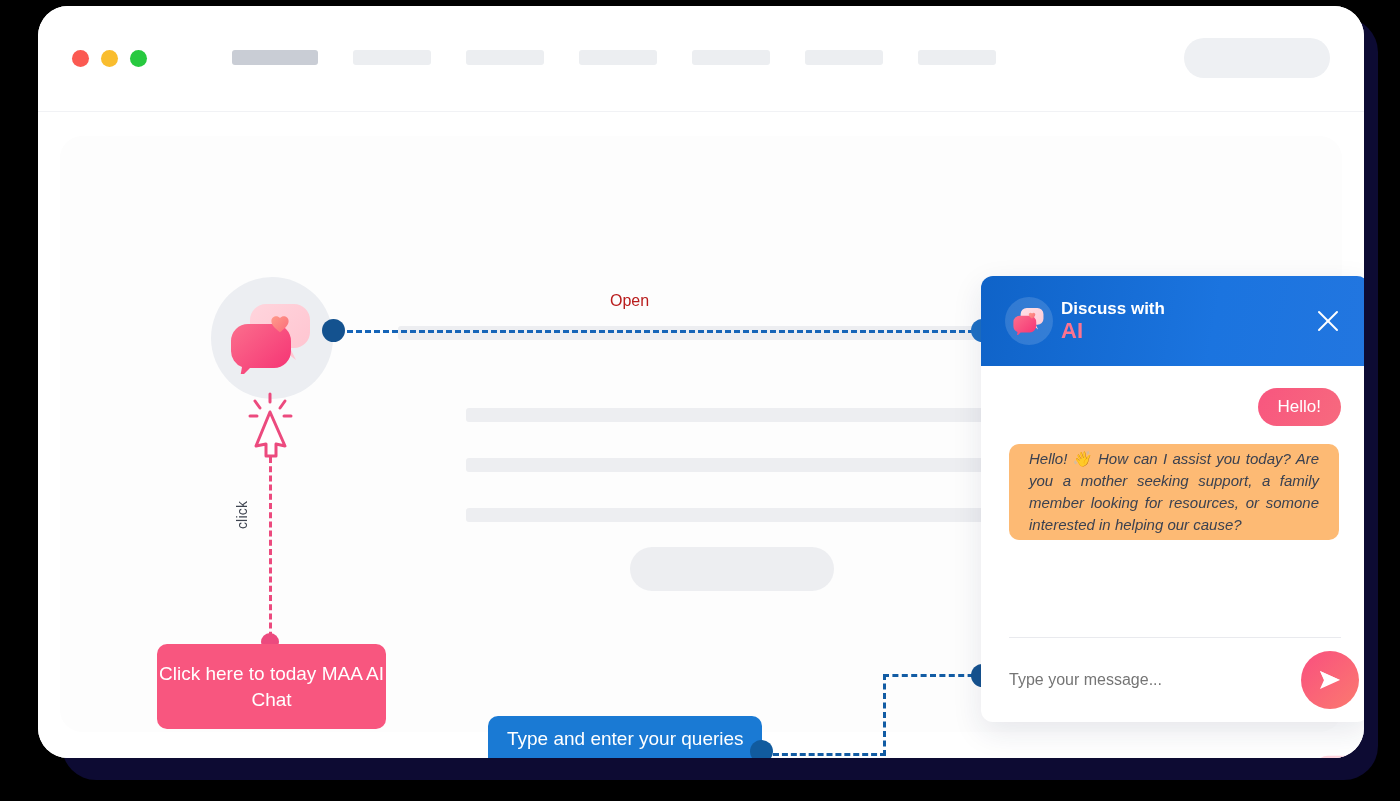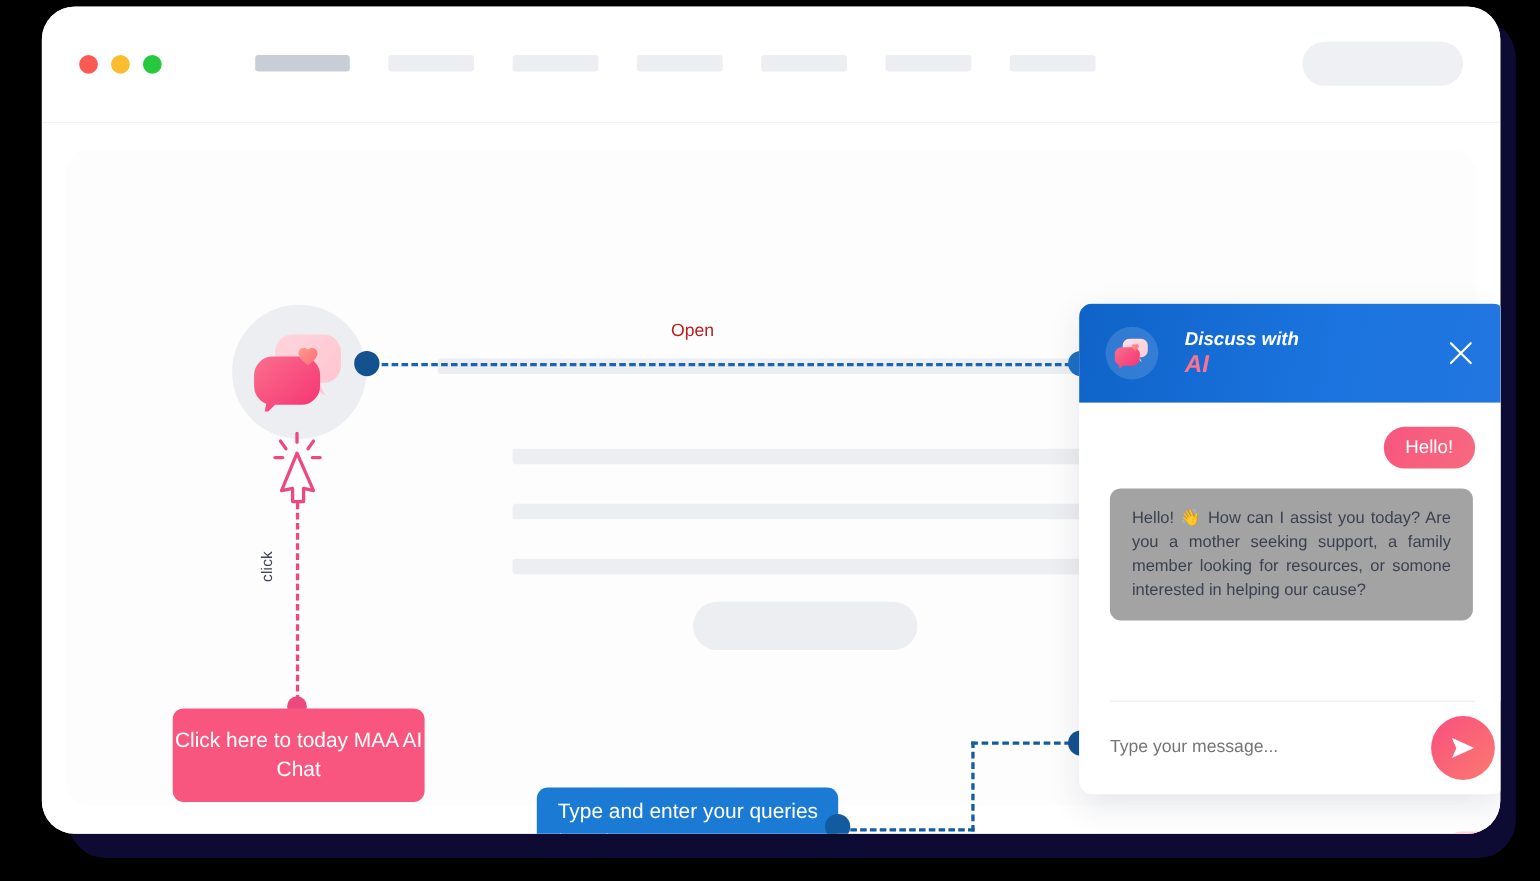--- a/index.html
+++ b/index.html
@@ -168,43 +168,44 @@
     display: flex; align-items: center;
     padding: 0 22px 0 24px;
     position: relative;
   }
   .chat-avatar {
     width: 48px; height: 48px; border-radius: 50%;
     background: rgba(255,255,255,0.14);
     display:flex; align-items:center; justify-content:center;
     flex: 0 0 auto;
   }
-  .chat-title { margin-left: 24px; line-height: 1.15; font-style: italic; }
+  .chat-title { margin-left: 8px; line-height: 1.15; }
   .chat-title .t1 { color: #ffffff; font-size: 17px; font-weight: 700; }
   .chat-title .t2 { color: #fb7390; font-size: 22px; font-weight: 700; }
   .chat-close {
     position:absolute; right: 28px; top: 50%;
     transform: translateY(-50%);
     width: 26px; height: 26px; cursor: pointer;
   }
 
   .chat-body { flex: 1; padding: 22px 28px 0 28px; overflow: hidden; background:#fff; }
   .msg-row { display:flex; margin-bottom: 18px; }
   .msg-row.right { justify-content: flex-end; }
   .bubble-user {
     background: linear-gradient(120deg,#f8567f 0%, #f76a7e 100%);
     color:#fff; font-size: 17px;
     padding: 9px 20px; border-radius: 20px;
   }
   .bubble-bot {
-    background: #a3a3a3; color: #3a4150;
+    background: #fdba74; color: #3a4150;
     font-size: 15px; line-height: 22px;
-    padding: 16px 20px; border-radius: 10px;
+    padding: 4px 20px; border-radius: 10px;
     text-align: justify;
     max-width: 330px;
+    font-style: italic;
   }
 
   .chat-footer {
     border-top: 1px solid #e9eaee;
     margin: 0 28px;
     height: 85px;
     display:flex; 
     position: relative;
   }
   .chat-input {

